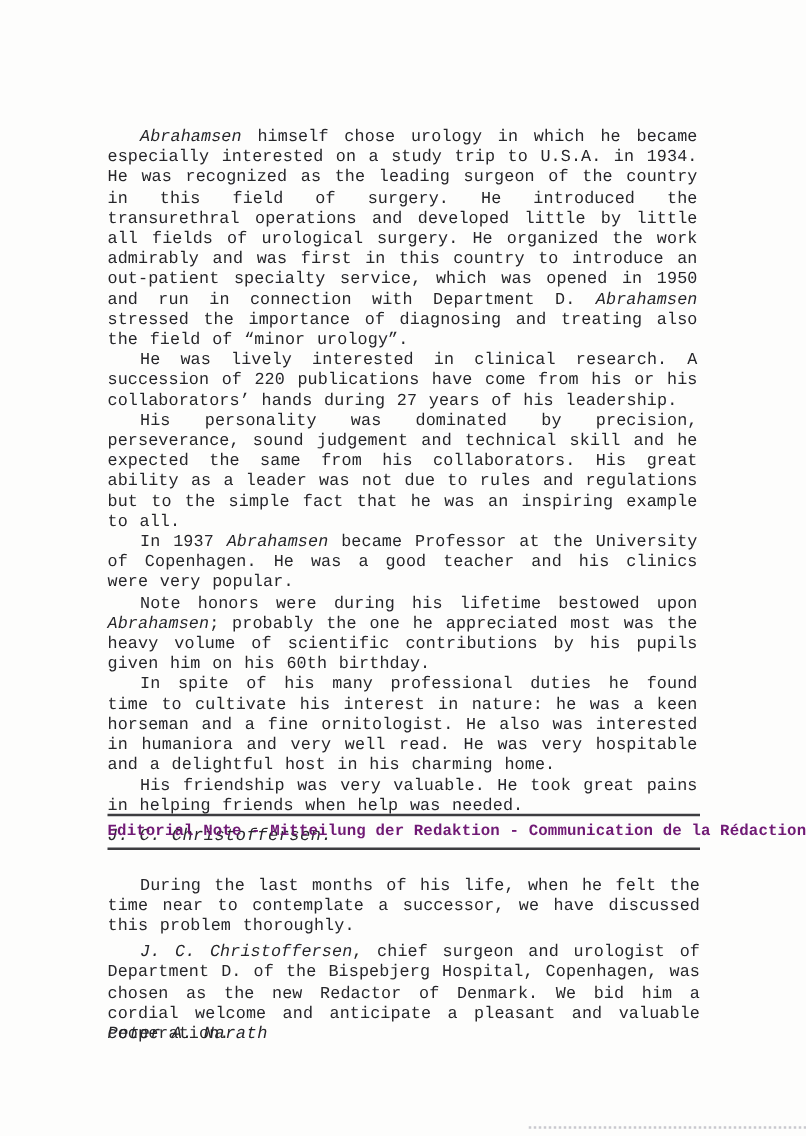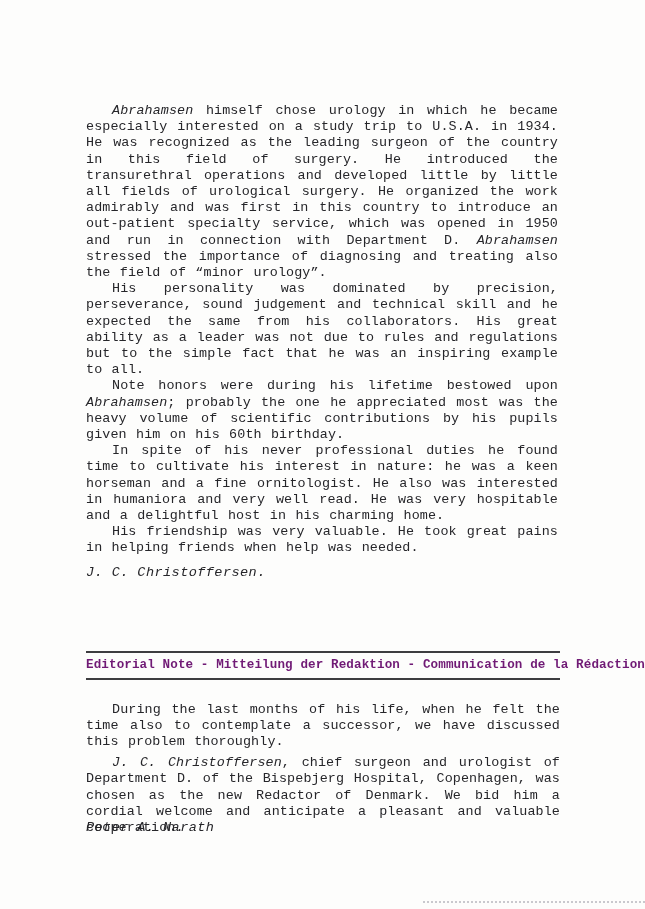--- a/index.html
+++ b/index.html
@@ -71,32 +71,34 @@
   }
 </style>
 </head>
 <body>
 
 <div class="page">
 
   <div class="text-block">
     <div class="obituary-paragraphs">
         <p class="para"><span class="it">Abrahamsen</span><span> himself chose urology in which he became especially interested on a study trip to U.S.A. in 1934. He was recognized as the leading surgeon of the country in this field of surgery. He introduced the transurethral operations and developed little by little all fields of urological surgery. He organized the work admirably and was first in this country to introduce an out-patient specialty service, which was opened in 1950 and run in connection with Department D. </span><span class="it">Abrahamsen</span><span> stressed the importance of diagnosing and treating also the field of “minor urology”.</span></p>
+        <p class="para"><span>He was lively interested in clinical research. A succession of 220 publications have come from his or his collaborators’ hands during 27 years of his leadership.</span></p>
         <p class="para"><span>His personality was dominated by precision, perseverance, sound judgement and technical skill and he expected the same from his collaborators. His great ability as a leader was not due to rules and regulations but to the simple fact that he was an inspiring example to all.</span></p>
+        <p class="para"><span>In 1937 </span><span class="it">Abrahamsen</span><span> became Professor at the University of Copenhagen. He was a good teacher and his clinics were very popular.</span></p>
         <p class="para"><span>Note honors were during his lifetime bestowed upon </span><span class="it">Abrahamsen</span><span>; probably the one he appreciated most was the heavy volume of scientific contributions by his pupils given him on his 60th birthday.</span></p>
-        <p class="para"><span>In spite of his never professional duties he found time to cultivate his interest in nature: he was a keen horseman and a fine ornitologist. He also was interested in humaniora and very well read. He was very hospitable and a delightful host in his charming home.</span></p>
+        <p class="para"><span>In spite of his many professional duties he found time to cultivate his interest in nature: he was a keen horseman and a fine ornitologist. He also was interested in humaniora and very well read. He was very hospitable and a delightful host in his charming home.</span></p>
         <p class="para"><span>His friendship was very valuable. He took great pains in helping friends when help was needed.</span></p>
       </div>
     <div class="signature">J. C. Christoffersen.</div>
   </div>
 
   <div class="editorial-section">
     <div class="editorial-heading">Editorial Note - Mitteilung der Redaktion - Communication de la Rédaction</div>
     <div class="editorial-paragraphs">
-        <p class="para"><span>During the last months of his life, when he felt the time also to contemplate a successor, we have discussed this problem thoroughly.</span></p>
+        <p class="para"><span>During the last months of his life, when he felt the time near to contemplate a successor, we have discussed this problem thoroughly.</span></p>
         <p class="para"><span class="it">J. C. Christoffersen</span><span>, chief surgeon and urologist of Department D. of the Bispebjerg Hospital, Copenhagen, was chosen as the new Redactor of Denmark. We bid him a cordial welcome and anticipate a pleasant and valuable cooperation.</span></p>
       </div>
     <div class="signature editorial-sig">Peter A. Narath</div>
   </div>
 
   <div class="dotted-artifact"></div>
 
 </div>
 
 </body></html>

